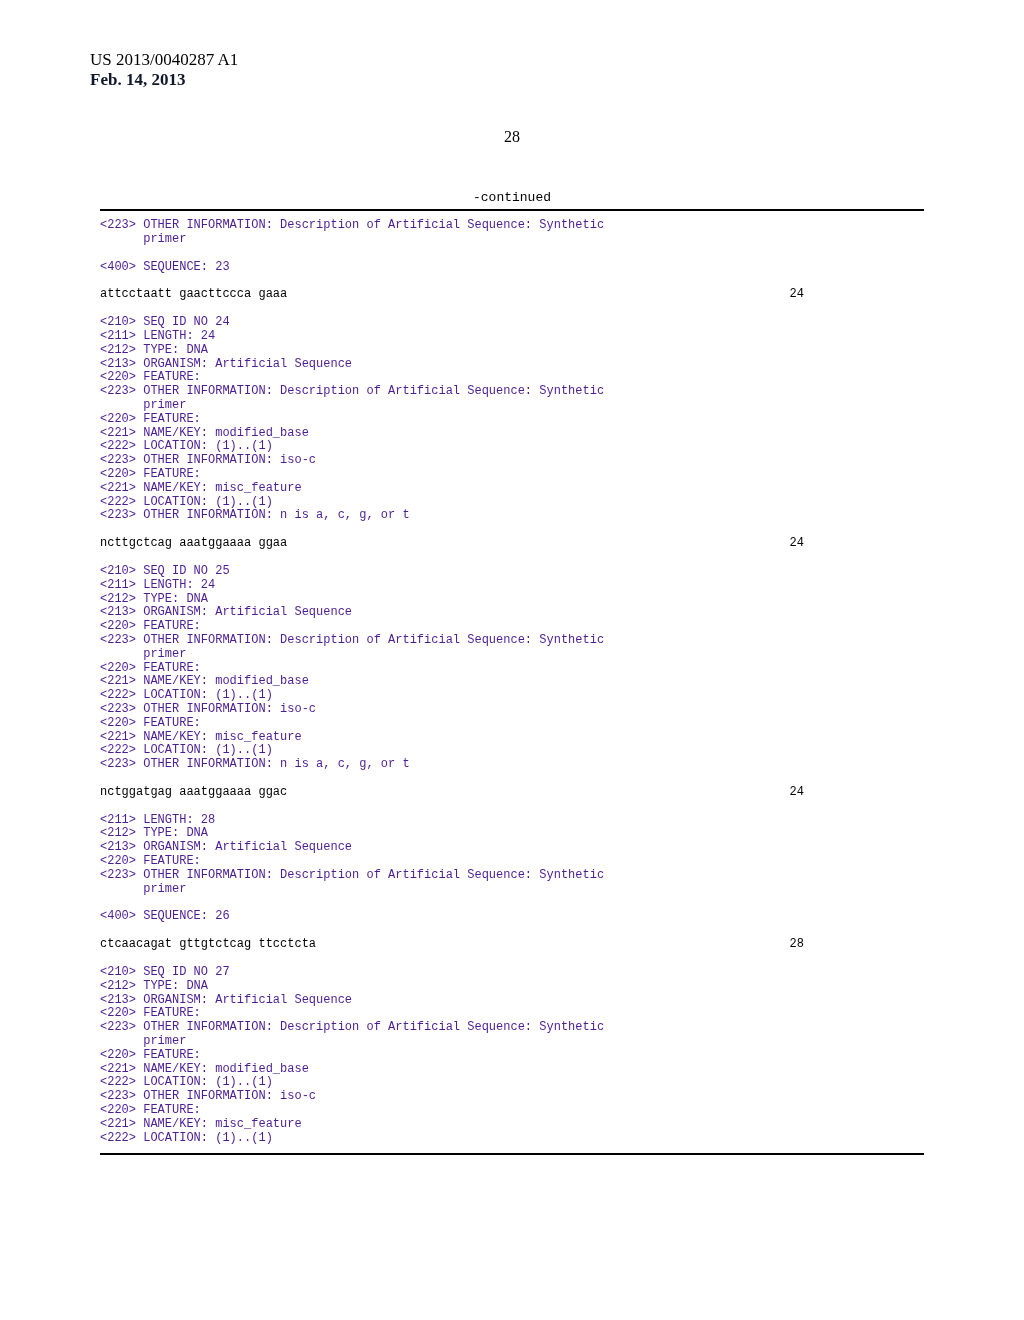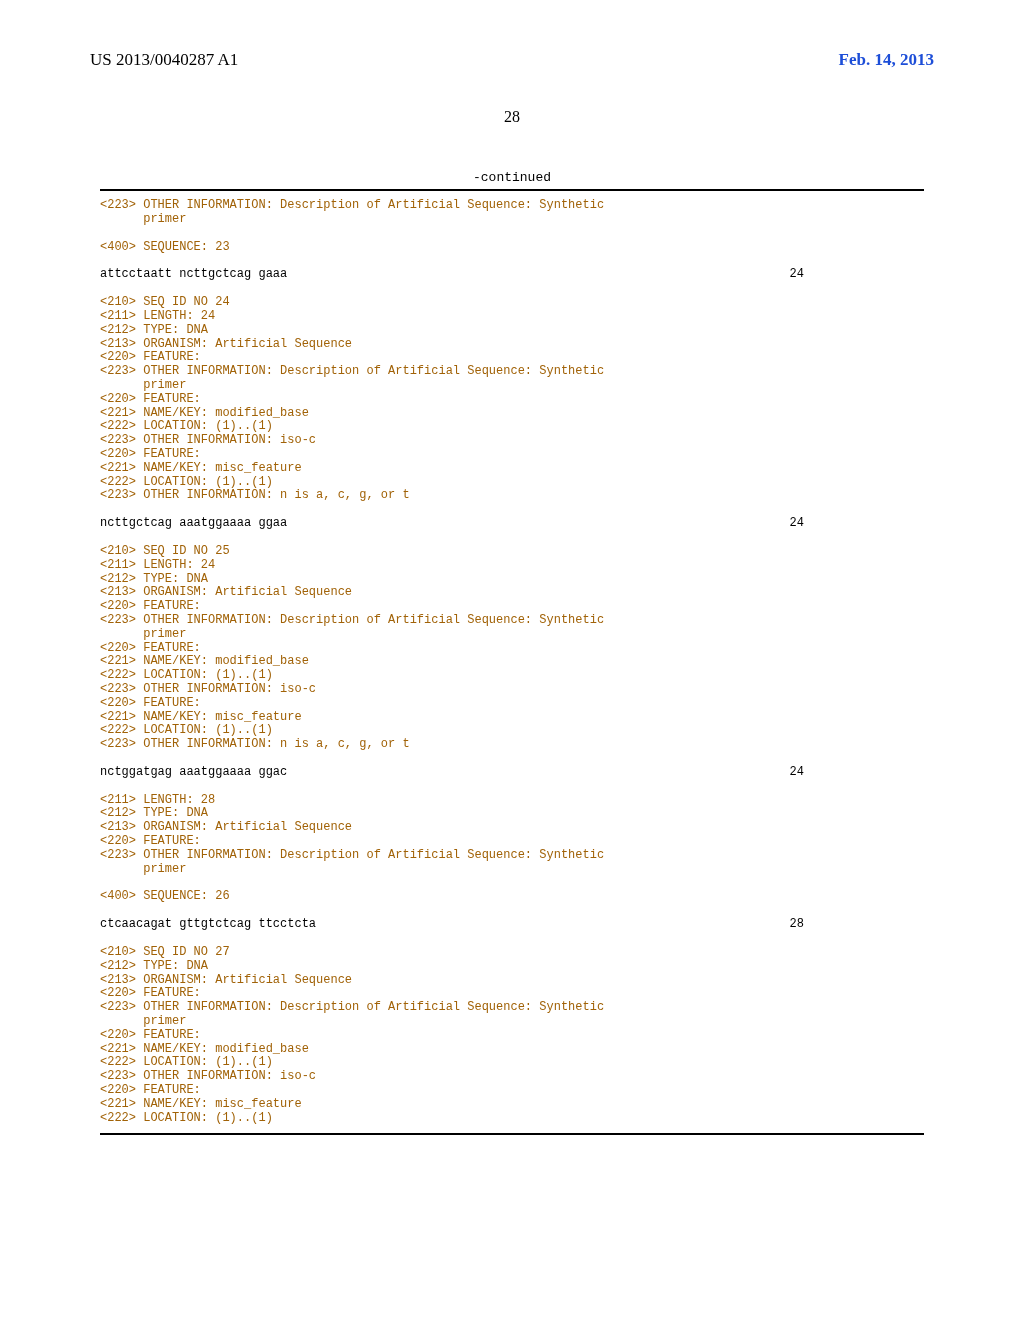--- a/index.html
+++ b/index.html
@@ -7,33 +7,34 @@
     padding: 0;
     background: #ffffff;
     font-family: "Times New Roman", Times, serif;
     width: 1024px;
   }
   .page {
     padding: 50px 90px 40px 90px;
   }
   .header-row {
     display: flex;
-    justify-content: space-between;
+    justify-content: center;
     align-items: baseline;
     margin-bottom: 38px;
     font-family: "Times New Roman", Times, serif;
+    flex-direction: column;
   }
   .pub-number {
     font-size: 17px;
     color: #000;
   }
   .pub-date {
     font-size: 17px;
     font-weight: bold;
-    color: #1d4ed8;
+    color: #0f172a;
   }
   .page-number {
     text-align: center;
     font-size: 16px;
     margin-bottom: 28px;
     color: #000;
   }
   .continued {
     text-align: center;
     font-family: "Courier New", Courier, monospace;
@@ -46,21 +47,21 @@
     border-top: 2px solid #000;
     border-bottom: 2px solid #000;
     padding: 8px 0 8px 0;
     margin: 0 10px;
   }
   .mono {
     font-family: "Courier New", Courier, monospace;
     font-size: 12px;
     line-height: 1.15;
     white-space: pre;
-    color: #a16207;
+    color: #4c1d95;
   }
   .seq-row {
     display: flex;
     justify-content: space-between;
     font-family: "Courier New", Courier, monospace;
     font-size: 12px;
     line-height: 1.15;
     color: #000;
     padding-right: 120px;
   }
@@ -89,21 +90,21 @@
 
     <div class="block">
       <div class="mono">&lt;223&gt; OTHER INFORMATION: Description of Artificial Sequence: Synthetic</div>
       <div class="mono">      primer</div>
     </div>
     <div class="block">
       <div class="mono">&lt;400&gt; SEQUENCE: 23</div>
     </div>
     <div class="block">
       <div class="seq-row">
-        <span>attcctaatt ncttgctcag gaaa</span>
+        <span>attcctaatt gaacttccca gaaa</span>
         <span>24</span>
       </div>
     </div>
 
     <div class="block">
       <div class="mono">&lt;210&gt; SEQ ID NO 24</div>
       <div class="mono">&lt;211&gt; LENGTH: 24</div>
       <div class="mono">&lt;212&gt; TYPE: DNA</div>
       <div class="mono">&lt;213&gt; ORGANISM: Artificial Sequence</div>
       <div class="mono">&lt;220&gt; FEATURE:</div>

